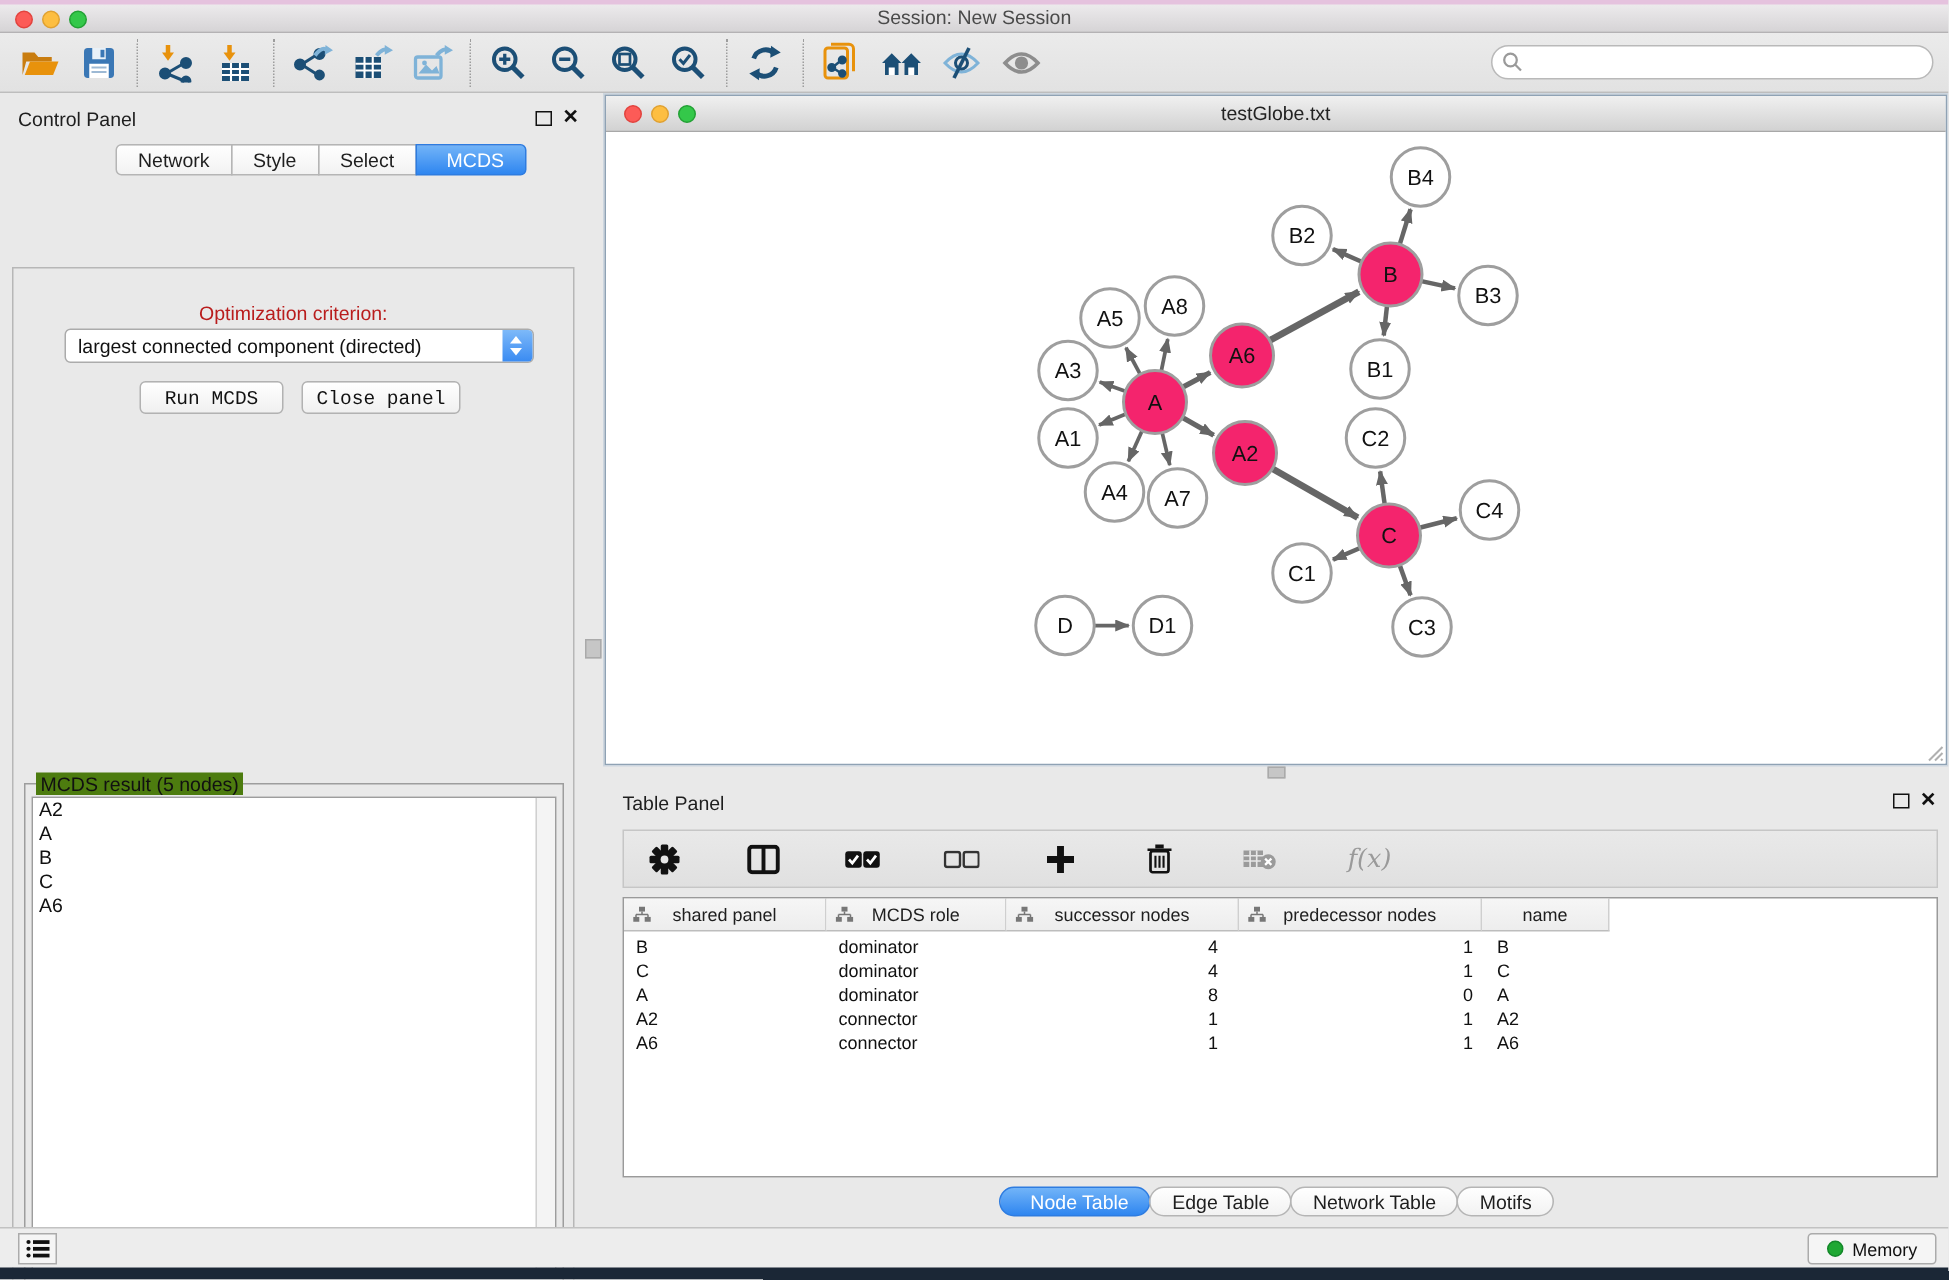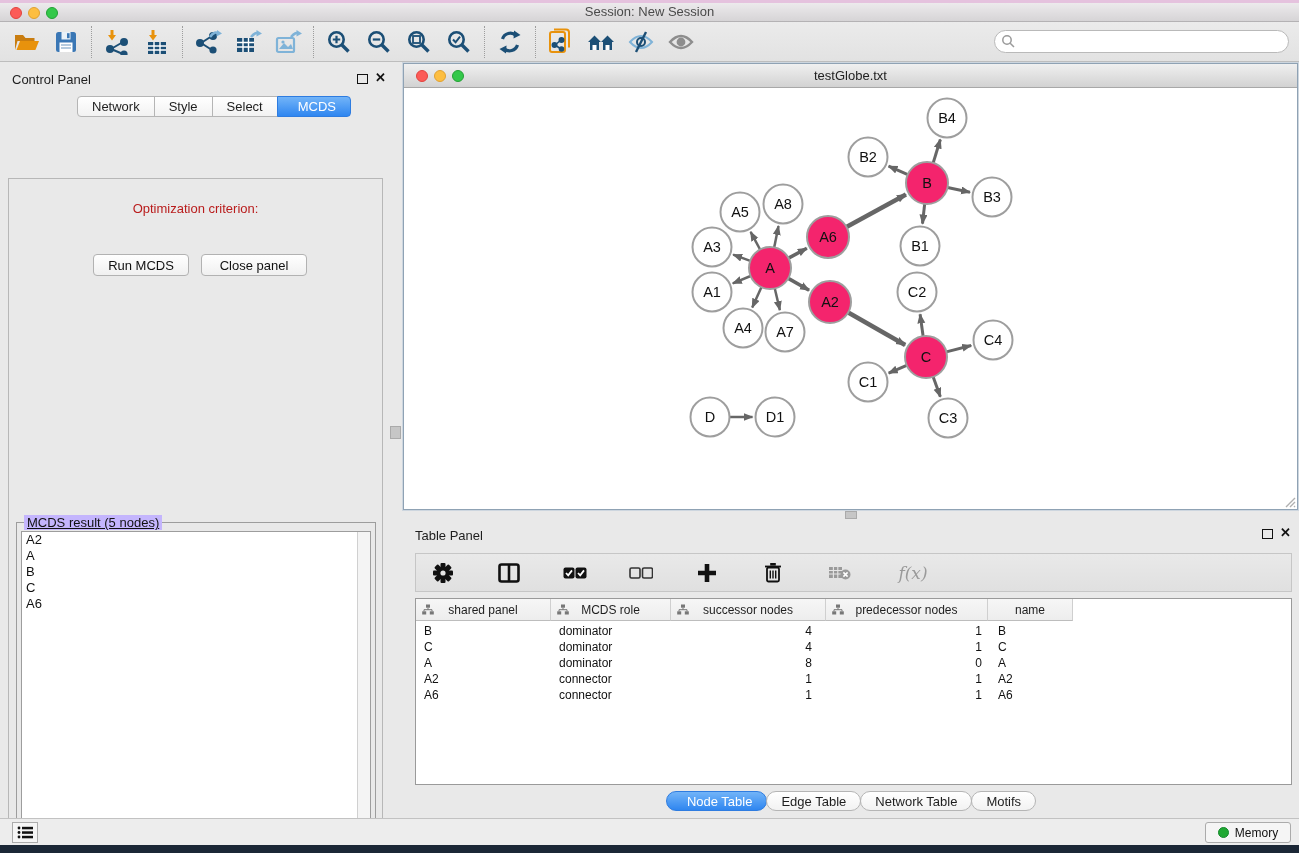--- a/index.html
+++ b/index.html
@@ -48,26 +48,26 @@
     border:1px solid #ababab; border-radius:4px; display:flex; align-items:center; }
   .dropdown .dd-text { flex:1; font-size:13px; padding-left:8px; color:#111; white-space:nowrap; }
   .dd-stepper { width:20px; height:21px; border-radius:0 3px 3px 0;
     background:linear-gradient(#7db9f9,#3a8bf2); position:relative; }
   .dd-stepper:before { content:""; position:absolute; left:5px; top:4px; border:4.5px solid transparent;
     border-bottom:5px solid #fff; border-top:none; }
   .dd-stepper:after { content:""; position:absolute; left:5px; bottom:4px; border:4.5px solid transparent;
     border-top:5px solid #fff; border-bottom:none; }
   .cp-btn { position:absolute; height:22px; background:linear-gradient(#ffffff,#f0f0f0);
     border:1px solid #b2b2b2; border-radius:4px; font-size:13px; color:#111;
-    display:flex; align-items:center; justify-content:center; font-family:Liberation Sans, sans-serif; }
+    display:flex; align-items:center; justify-content:center; font-family:Liberation Mono, monospace; }
 
   .groupbox { position:absolute; left:7px; top:343px; width:360px; height:334px;
     border:1px solid #9d9d9d; }
-  .groupbox .legend { position:absolute; left:7px; top:-8px; background:#c4b5fd;
-    font-size:13px; padding:0 3px; color:#111; white-space:nowrap;text-decoration:underline; }
+  .groupbox .legend { position:absolute; left:7px; top:-8px; background:#4d7c0f;
+    font-size:13px; padding:0 3px; color:#111; white-space:nowrap; }
   .mcds-list { position:absolute; left:4px; top:8px; right:4px; bottom:4px; background:#fff;
     border:1px solid #9d9d9d; overflow:hidden; }
   .mcds-scroll { position:absolute; right:0; top:0; bottom:0; width:13px; background:#f4f4f4;
     border-left:1px solid #d0d0d0; }
   .list-item { font-size:13px; color:#111; padding:1px 0 1px 4px; line-height:14px; }
 
   
   .v-divider { left:390px; top:62px; width:13px; height:756px; background:#e9e9e9; }
   .v-handle { position:absolute; left:0px; top:364px; width:11px; height:13px; background:#c6c6c6; border:1px solid #aaa; }
   .h-handle { left:845px; top:511px; width:12px; height:8px; background:#c6c6c6; border:1px solid #aaa; z-index:5; }
@@ -287,20 +287,24 @@
       <span class="close-ic" style="left:375px">✕</span>
     </div>
     <div class="tabs-row" style="left:77px; top:34px;" id="cp-tabs">
         <div class="tab">Network</div>
         <div class="tab">Style</div>
         <div class="tab">Select</div>
         <div class="tab active">MCDS</div>
       </div>
     <div class="cp-body">
       <div class="opt-label">Optimization criterion:</div>
+      <div class="dropdown">
+        <span class="dd-text">largest connected component (directed)</span>
+        <span class="dd-stepper"></span>
+      </div>
       <button class="cp-btn" style="left:84px; top:75px; width:96px;">Run MCDS</button>
       <button class="cp-btn" style="left:192px; top:75px; width:106px;">Close panel</button>
 
       <div class="groupbox">
         <span class="legend">MCDS result (5 nodes)</span>
         <div class="mcds-list">
           <div id="mcds-items">
               <div class="list-item">A2</div>
               <div class="list-item">A</div>
               <div class="list-item">B</div>

